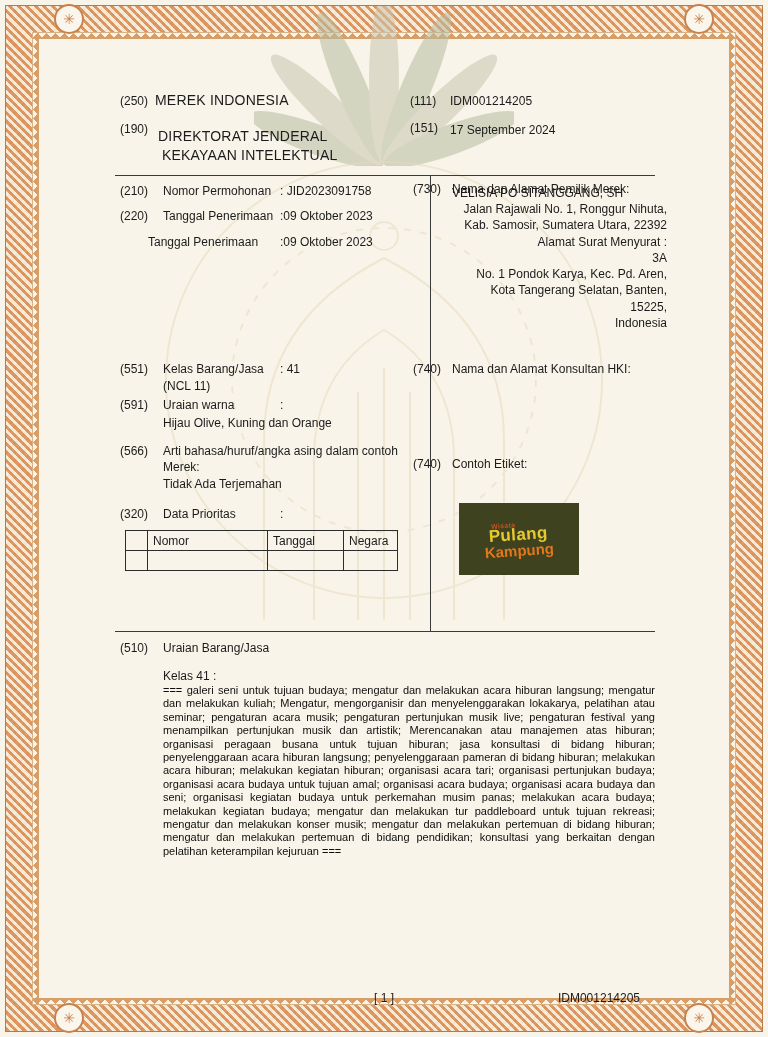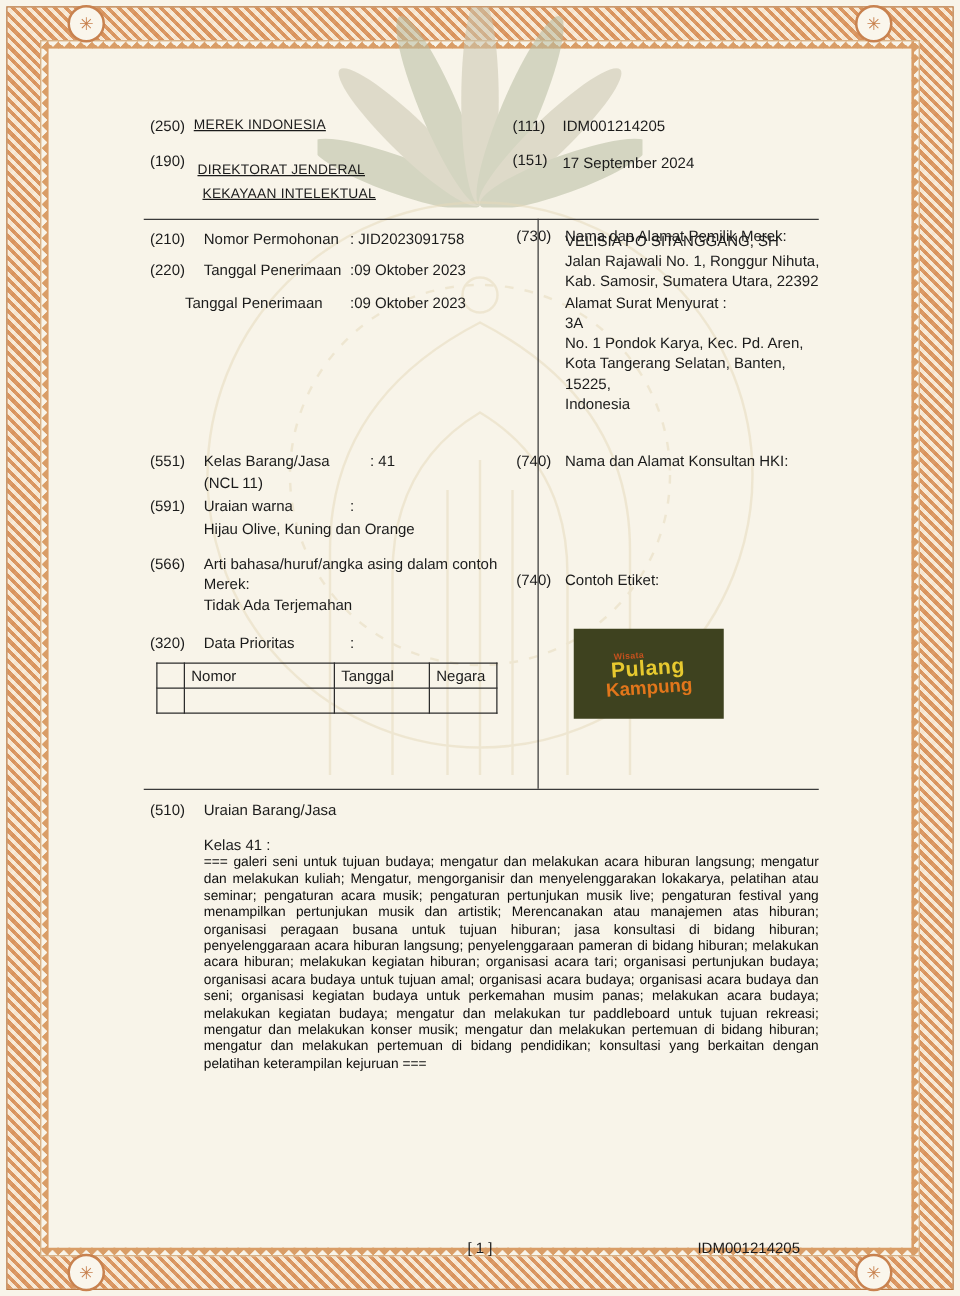--- a/index.html
+++ b/index.html
@@ -43,24 +43,24 @@
   
   .wm-center { position:absolute; left:104px; top:140px; opacity:.5; pointer-events:none; }
   .wm-top { position:absolute; left:254px; top:6px; opacity:.55; pointer-events:none; }
   
   .hr { position:absolute; height:1px; background:#3a3a3a; }
   .hr1 { left:115px; top:175px; width:540px; }
   .hr2 { left:115px; top:631px; width:540px; }
   .vline { position:absolute; left:430px; top:175px; width:1px; height:456px; background:#3a3a3a; }
   
   .t { position:absolute; white-space:nowrap; line-height:15px; }
-  .title { font-size:11px; letter-spacing:.2px;text-decoration:underline; }
+  .title { font-size:14px; letter-spacing:.2px; }
   
   .owner-name { position:absolute; white-space:nowrap; }
-  .addr { position:absolute; left:452px; top:201px; width:215px; line-height:16.3px; }
+  .addr { position:absolute; left:452px; top:201px; width:215px; line-height:16.3px;text-align:right; }
   
   .prio-table { position:absolute; left:125px; top:530px; border-collapse:collapse; table-layout:fixed; }
   .prio-table th, .prio-table td {
     border:1px solid #2c2c2c; height:20px; font-weight:400; text-align:left;
     padding:0 0 0 5px; font-size:12px;
   }
   .prio-c0 { width:22px; } .prio-c1 { width:120px; } .prio-c2 { width:76px; } .prio-c3 { width:54px; }
   
   .logo-box {
     position:absolute; left:459px; top:503px; width:120px; height:72px;
@@ -147,21 +147,21 @@
 
   <div class="t" style="left:120px;top:209px">(220)</div>
   <div class="t" style="left:163px;top:209px">Tanggal Penerimaan</div>
   <div class="t" style="left:280px;top:209px">:09 Oktober 2023</div>
 
   <div class="t" style="left:148px;top:235px">Tanggal Penerimaan</div>
   <div class="t" style="left:280px;top:235px">:09 Oktober 2023</div>
 
   <div class="t" style="left:120px;top:362px">(551)</div>
   <div class="t" style="left:163px;top:362px">Kelas Barang/Jasa</div>
-  <div class="t" style="left:296px;top:362px">: 41</div>
+  <div class="t" style="left:280px;top:362px">: 41</div>
   <div class="t" style="left:163px;top:379px">(NCL 11)</div>
 
   <div class="t" style="left:120px;top:398px">(591)</div>
   <div class="t" style="left:163px;top:398px">Uraian warna</div>
   <div class="t" style="left:280px;top:398px">:</div>
   <div class="t" style="left:163px;top:416px">Hijau Olive, Kuning dan Orange</div>
 
   <div class="t" style="left:120px;top:444px">(566)</div>
   <div class="t" style="left:163px;top:444px">Arti bahasa/huruf/angka asing dalam contoh</div>
   <div class="t" style="left:163px;top:460px">Merek:</div>

